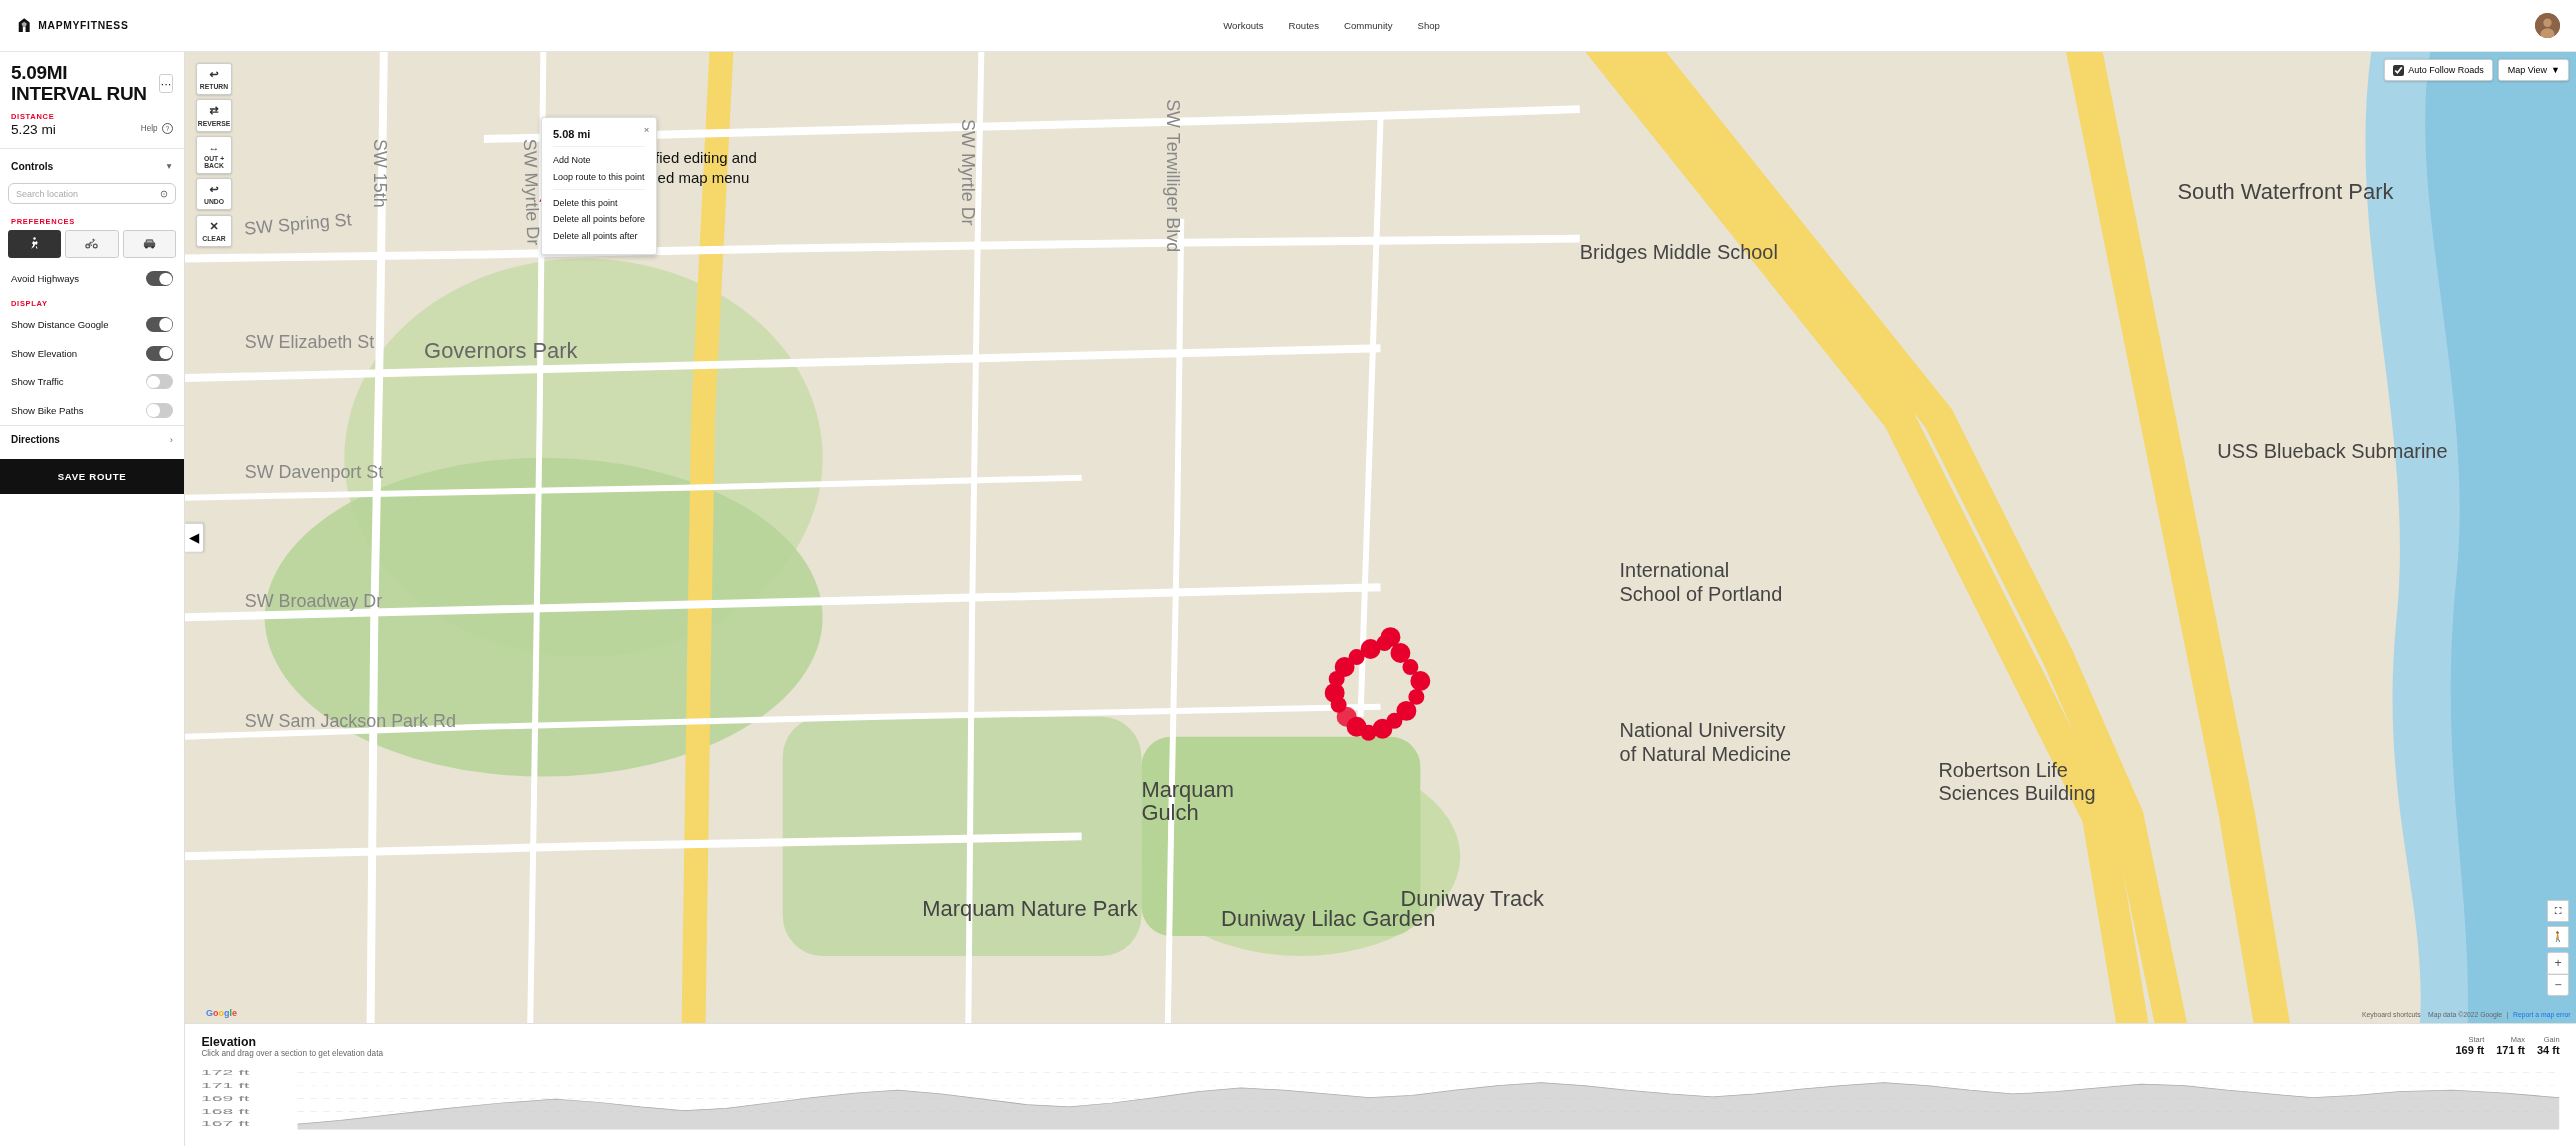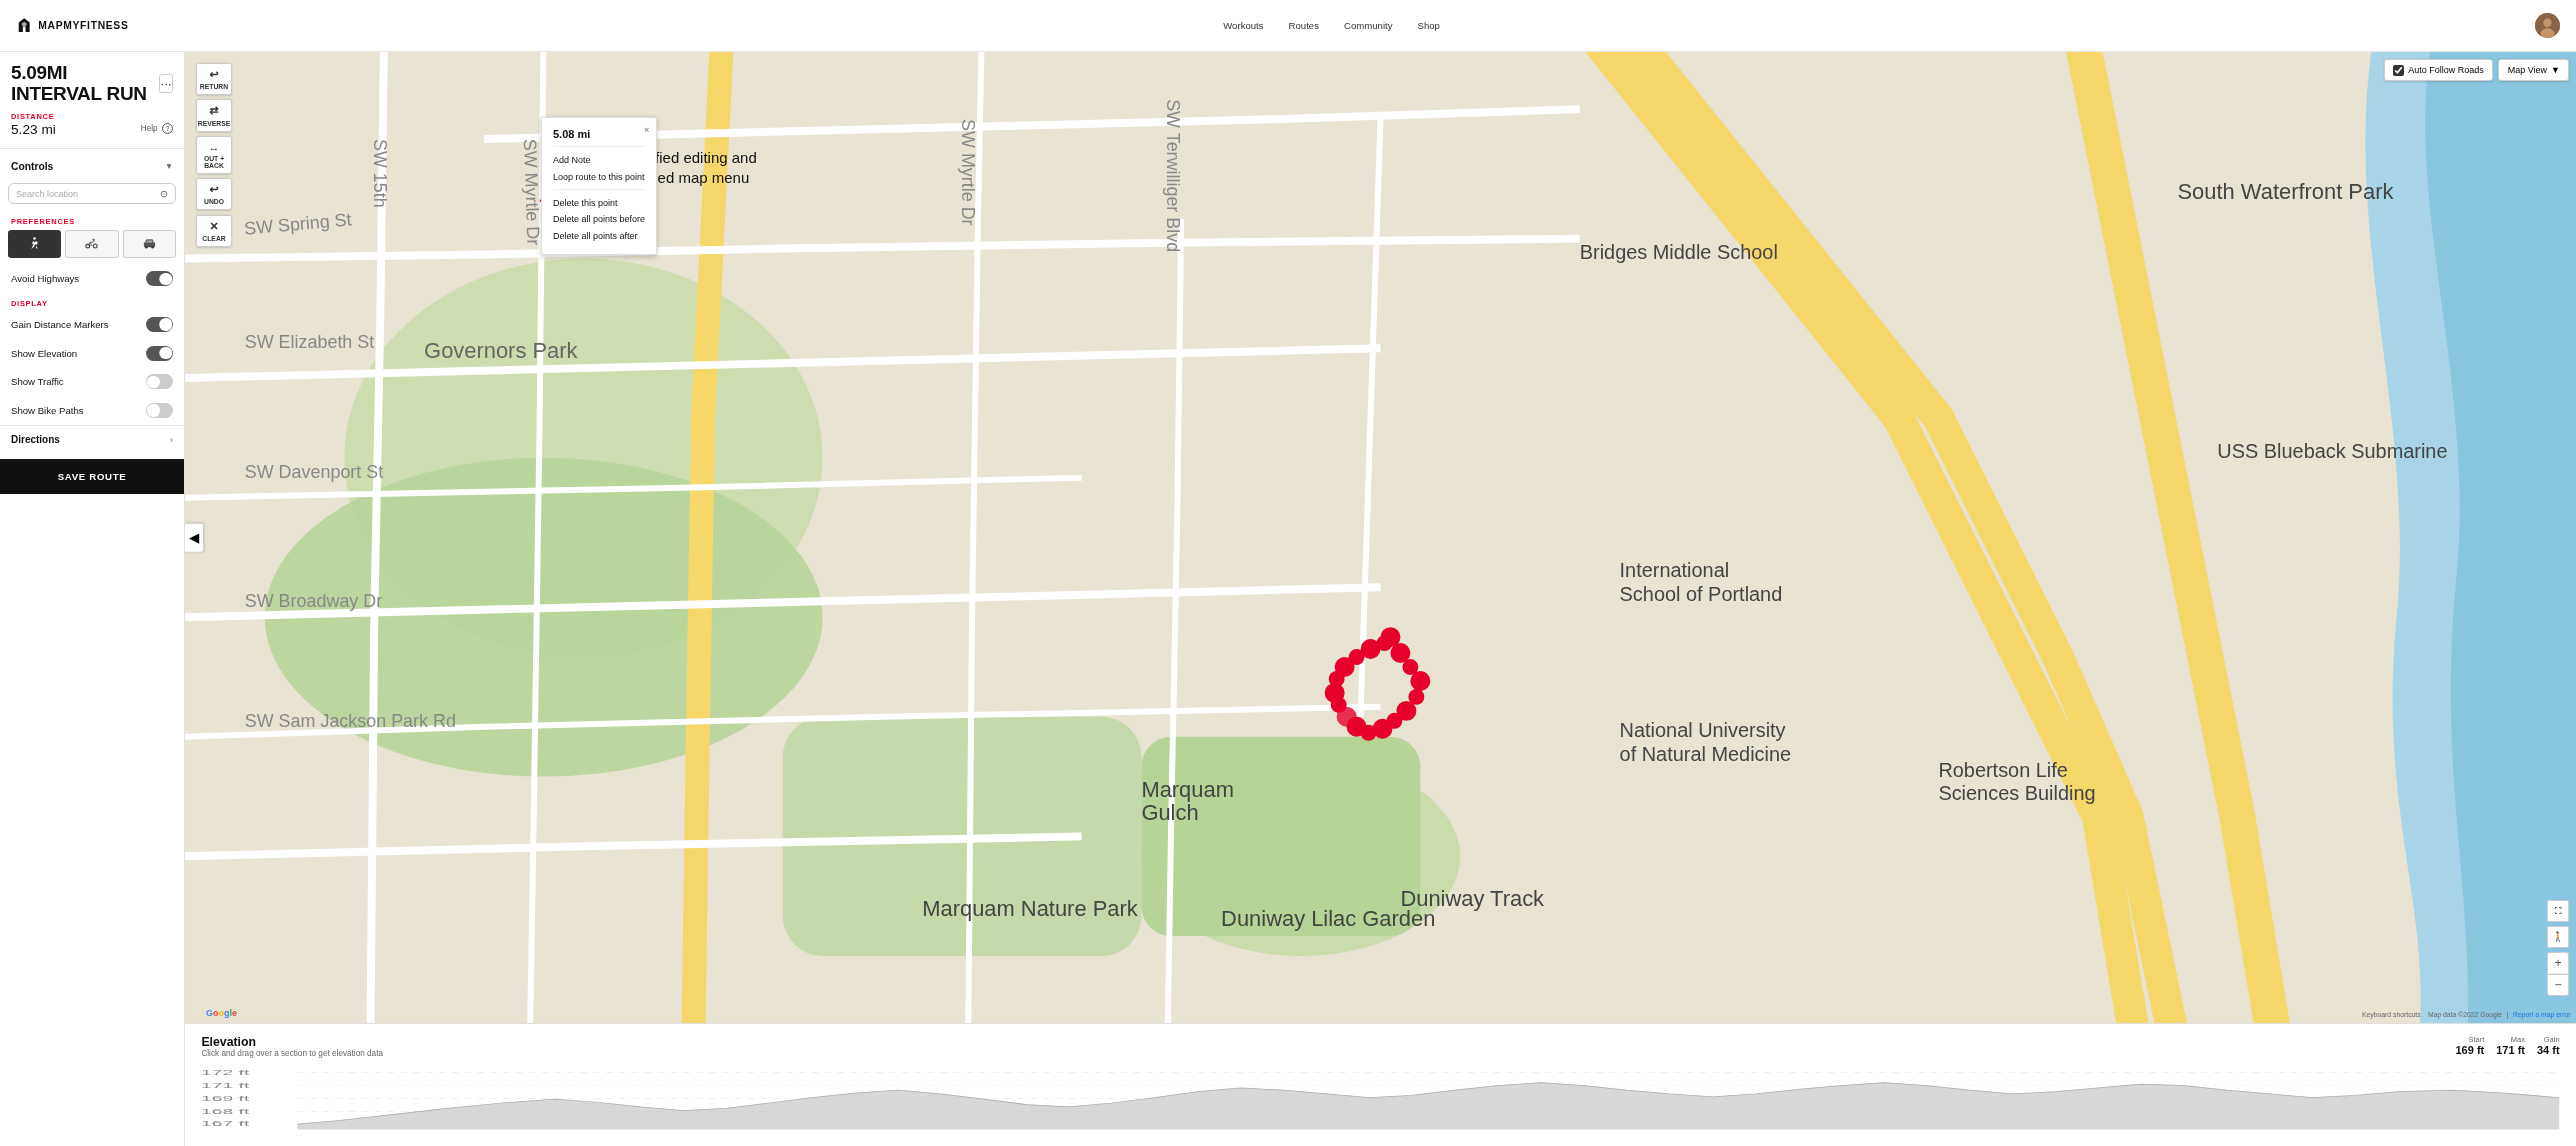--- a/index.html
+++ b/index.html
@@ -221,21 +221,21 @@
       <span class="toggle-label">Avoid Highways</span>
       <label class="toggle">
         <input type="checkbox" checked="" style="">
         <span class="toggle-slider"></span>
       </label>
     </div>
 
     <div class="display-label">DISPLAY</div>
 
     <div class="toggle-row">
-      <span class="toggle-label">Gain Distance Markers</span>
+      <span class="toggle-label">Show Distance Google</span>
       <label class="toggle">
         <input type="checkbox" checked="" style="">
         <span class="toggle-slider"></span>
       </label>
     </div>
 
     <div class="toggle-row">
       <span class="toggle-label">Show Elevation</span>
       <label class="toggle">
         <input type="checkbox" checked="" style="">

